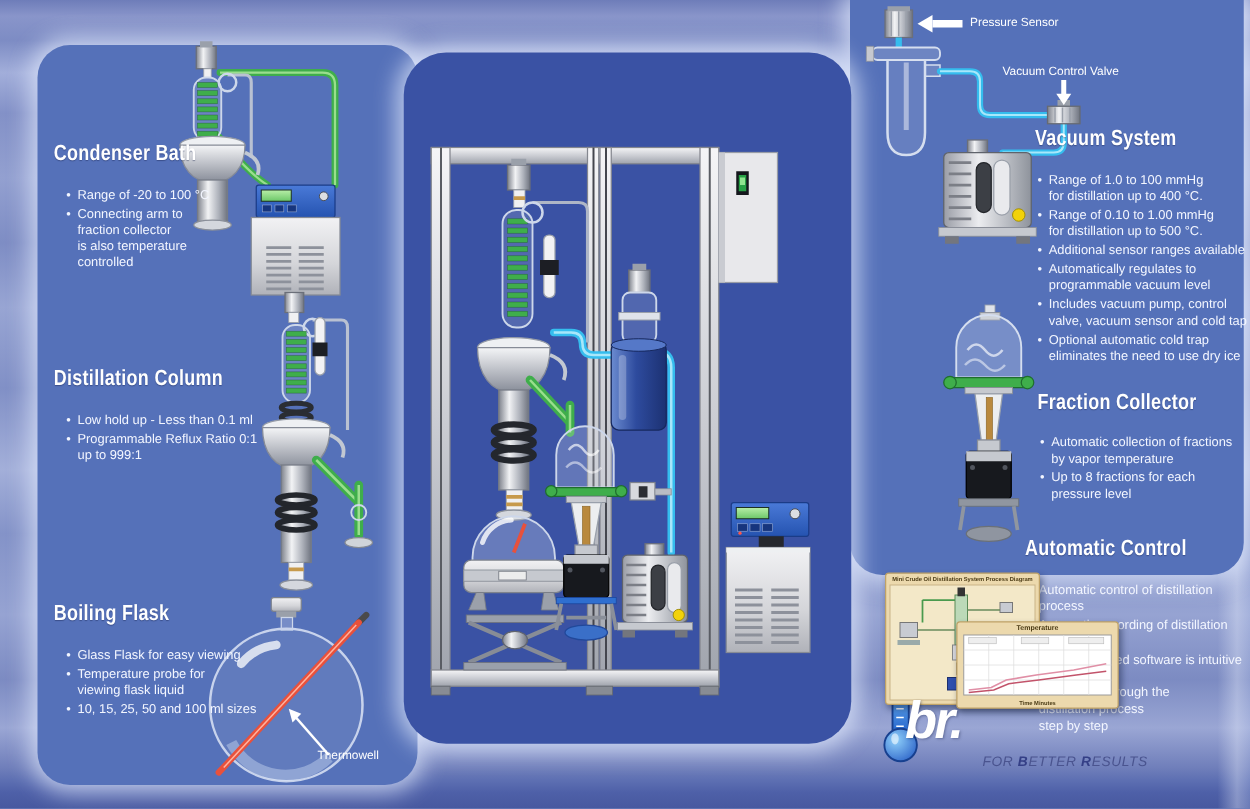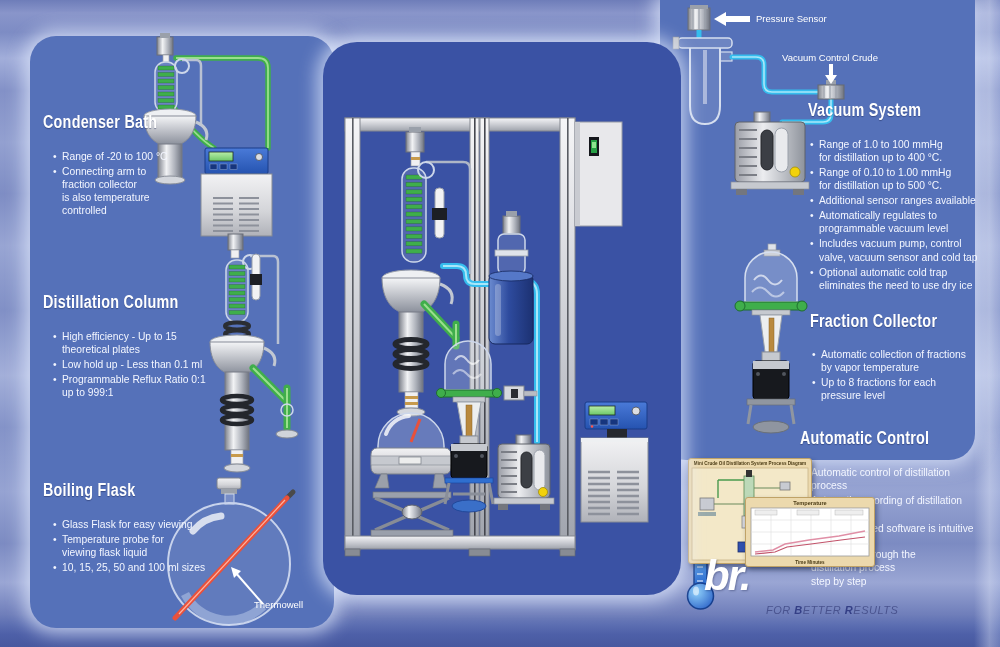--- a/index.html
+++ b/index.html
@@ -8,21 +8,21 @@
     background:linear-gradient(180deg,
       #6e7db9 0%, #8995ca 2%, #7d8cc4 5%, #a2aeda 9%, #8391c7 14%,
       #93a0d0 22%, #7e8dc4 30%, #98a5d3 38%, #8190c6 48%, #a3afd9 58%,
       #8493c8 66%, #96a3d2 76%, #7c8bc2 84%, #9aa6d4 90%, #6f7eba 95%,
       #5d6fb2 96.5%, #4e60a8 98%, #47589f 100%);}
   .rightband{position:absolute;top:0;right:0;width:26px;height:647px;
     background:linear-gradient(90deg,rgba(235,241,255,0) 0%,rgba(235,241,255,.38) 60%,rgba(210,222,250,.25) 100%);}
   .panel{position:absolute;box-shadow:0 0 18px 6px rgba(228,236,255,.7);}
   #leftPanel{left:30px;top:36px;width:304px;height:592px;background:#5571b9;border-radius:26px;z-index:1;}
   #centerPanel{left:323px;top:42px;width:358px;height:553px;background:#3a52a4;border-radius:34px;z-index:3;}
-  #rightPanel{left:660px;top:0;width:315px;height:460px;background:#5571b9;border-radius:0 0 26px 26px;z-index:2;}
+  #rightPanel{left:680px;top:0;width:315px;height:460px;background:#5571b9;border-radius:0 0 26px 26px;z-index:2;}
   .sec-title{position:absolute;color:#fff;font-weight:bold;font-size:17.5px;letter-spacing:.3px;
     transform:scaleX(.82);transform-origin:0 50%;white-space:nowrap;
     text-shadow:0 1px 1px rgba(18,28,70,.4);}
   ul.bullets{position:absolute;margin:10px;padding:0;list-style:none;}
   ul.bullets li{position:relative;padding-left:9px;font-size:10.3px;line-height:1.27;color:#f3f6ff;
     white-space:pre-line;margin-bottom:2px;}
   ul.bullets li::before{content:"\2022";position:absolute;left:0;top:0;}
   .tinylabel{position:absolute;color:#fff;font-size:9.5px;white-space:nowrap;}
   svg{position:absolute;overflow:visible;}
   .win{position:absolute;background:#ecd9ad;border:1px solid #bfa267;border-radius:3px;
@@ -192,22 +192,20 @@
         <path d="M58,136 L92,170" stroke="#9ade8e" stroke-width="2"></path>
         <path d="M92,156 V196" stroke="#3fae4b" stroke-width="7" stroke-linecap="round"></path>
         <path d="M92,156 V196" stroke="#9ade8e" stroke-width="2"></path>
         <circle cx="92" cy="178" r="6" stroke="#cdd7ea" stroke-width="1.5"></circle>
         <ellipse cx="92" cy="202" rx="11" ry="4" fill="#d0d4da" stroke="#858a94"></ellipse>
       </g>
     </svg>
 
     <div class="sec-title" style="left:13px;top:256px">Distillation Column</div>
     <ul class="bullets" style="left:13px;top:284px;width:175px">
-      <li>High efficiency - Up to 15
-theoretical plates</li>
       <li>Low hold up - Less than 0.1 ml</li>
       <li>Programmable Reflux Ratio 0:1
 up to 999:1</li>
     </ul>
 
     <svg style="left:125px;top:440px" width="170" height="175" viewBox="0 0 170 175">
       <g>
         <rect x="62" y="2" width="24" height="11" rx="2" fill="url(#gMetalBox)" stroke="#7d828c"></rect>
         <rect x="66" y="13" width="16" height="5" fill="#9aa0aa"></rect>
         <rect x="70" y="18" width="9" height="10" fill="rgba(255,255,255,.2)" stroke="#cdd7ea"></rect>
@@ -470,21 +468,21 @@
 
       <g>
         <rect x="34" y="552" width="13" height="38" rx="6.5" fill="url(#gTherm)" stroke="#17408f" stroke-width="1.5"></rect>
         <path d="M37,560 H43 M37,567 H43 M37,574 H43 M37,581 H43" stroke="#fff" stroke-width="1.2"></path>
         <circle cx="40.5" cy="596" r="13" fill="url(#gBulb)" stroke="#17408f" stroke-width="1.5"></circle>
         <ellipse cx="36" cy="591" rx="3" ry="4.5" fill="rgba(255,255,255,.55)"></ellipse>
       </g>
     </svg>
 
     <div class="tinylabel" style="left:96px;top:13px">Pressure Sensor</div>
-    <div class="tinylabel" style="left:122px;top:52px">Vacuum Control Crude</div>
+    <div class="tinylabel" style="left:122px;top:52px">Vacuum Control Valve</div>
 
     <div class="sec-title" style="left:148px;top:100px">Vacuum System</div>
     <ul class="bullets" style="left:140px;top:128px;width:172px">
       <li>Range of 1.0 to 100 mmHg
 for distillation up to 400 °C.</li>
       <li>Range of 0.10 to 1.00 mmHg
 for distillation up to 500 °C.</li>
       <li>Additional sensor ranges available</li>
       <li>Automatically regulates to
 programmable vacuum level</li>

